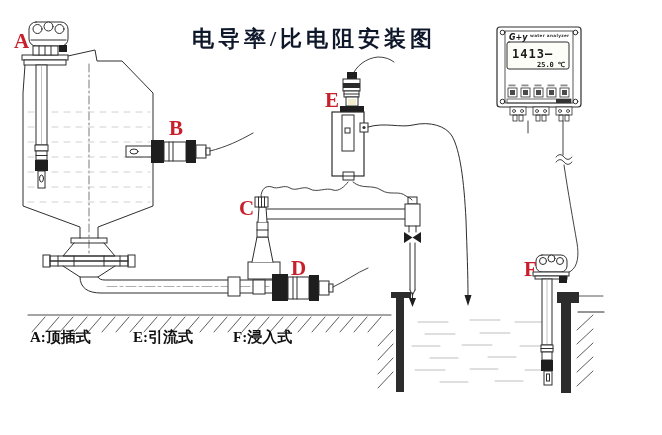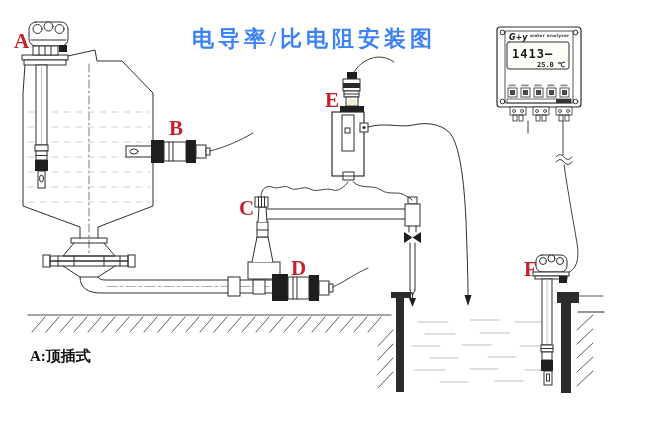--- a/index.html
+++ b/index.html
@@ -1,21 +1,21 @@
 <!DOCTYPE html>
 <html><head>
 <meta charset="utf-8">
 <style>
   html,body{margin:0;padding:0;background:#ffffff;}
   #canvas{position:relative;width:662px;height:435px;background:#ffffff;overflow:hidden;
           font-family:"Liberation Sans",sans-serif;}
   #art{position:absolute;left:0;top:0;}
   .title{position:absolute;left:192px;top:24px;width:300px;
-         font:700 22px "Liberation Serif",serif;letter-spacing:4px;color:#3b82f6;white-space:nowrap;}
-  .legend{position:absolute;left:30px;top:347px;display:grid;
+         font:700 22px "Liberation Serif",serif;letter-spacing:4px;color:#0f172a;white-space:nowrap;}
+  .legend{position:absolute;left:30px;top:328px;display:grid;
           grid-template-columns:103px 100px 120px;row-gap:16px;
           font:700 15px "Liberation Serif",serif;color:#111;}
   svg text.lbl{font:700 21px "Liberation Serif",serif;fill:#c8202a;}
   svg text.brand{font:italic 700 8px "DejaVu Sans",sans-serif;fill:#111;}
   svg text.prod{font:700 4.2px "DejaVu Sans",sans-serif;fill:#333;letter-spacing:.3px;}
   svg text.lcd{font:700 12px "DejaVu Sans Mono",monospace;fill:#1a1a1a;letter-spacing:1px;}
   svg text.lcd2{font:700 7px "DejaVu Sans Mono",monospace;fill:#1a1a1a;}
 </style>
 </head>
 <body>
@@ -286,15 +286,17 @@
       <text class="lbl" x="291" y="275">D</text>
       <text class="lbl" x="325" y="107">E</text>
       <text class="lbl" x="524" y="276">F</text>
     </g>
   </svg>
 
   <div class="title">电导率/比电阻安装图</div>
 
   <div class="legend">
     <span>A:顶插式</span>
+    <span>E:引流式</span>
+    <span>F:浸入式</span>
   </div>
 
 </div>
 
 </body></html>

